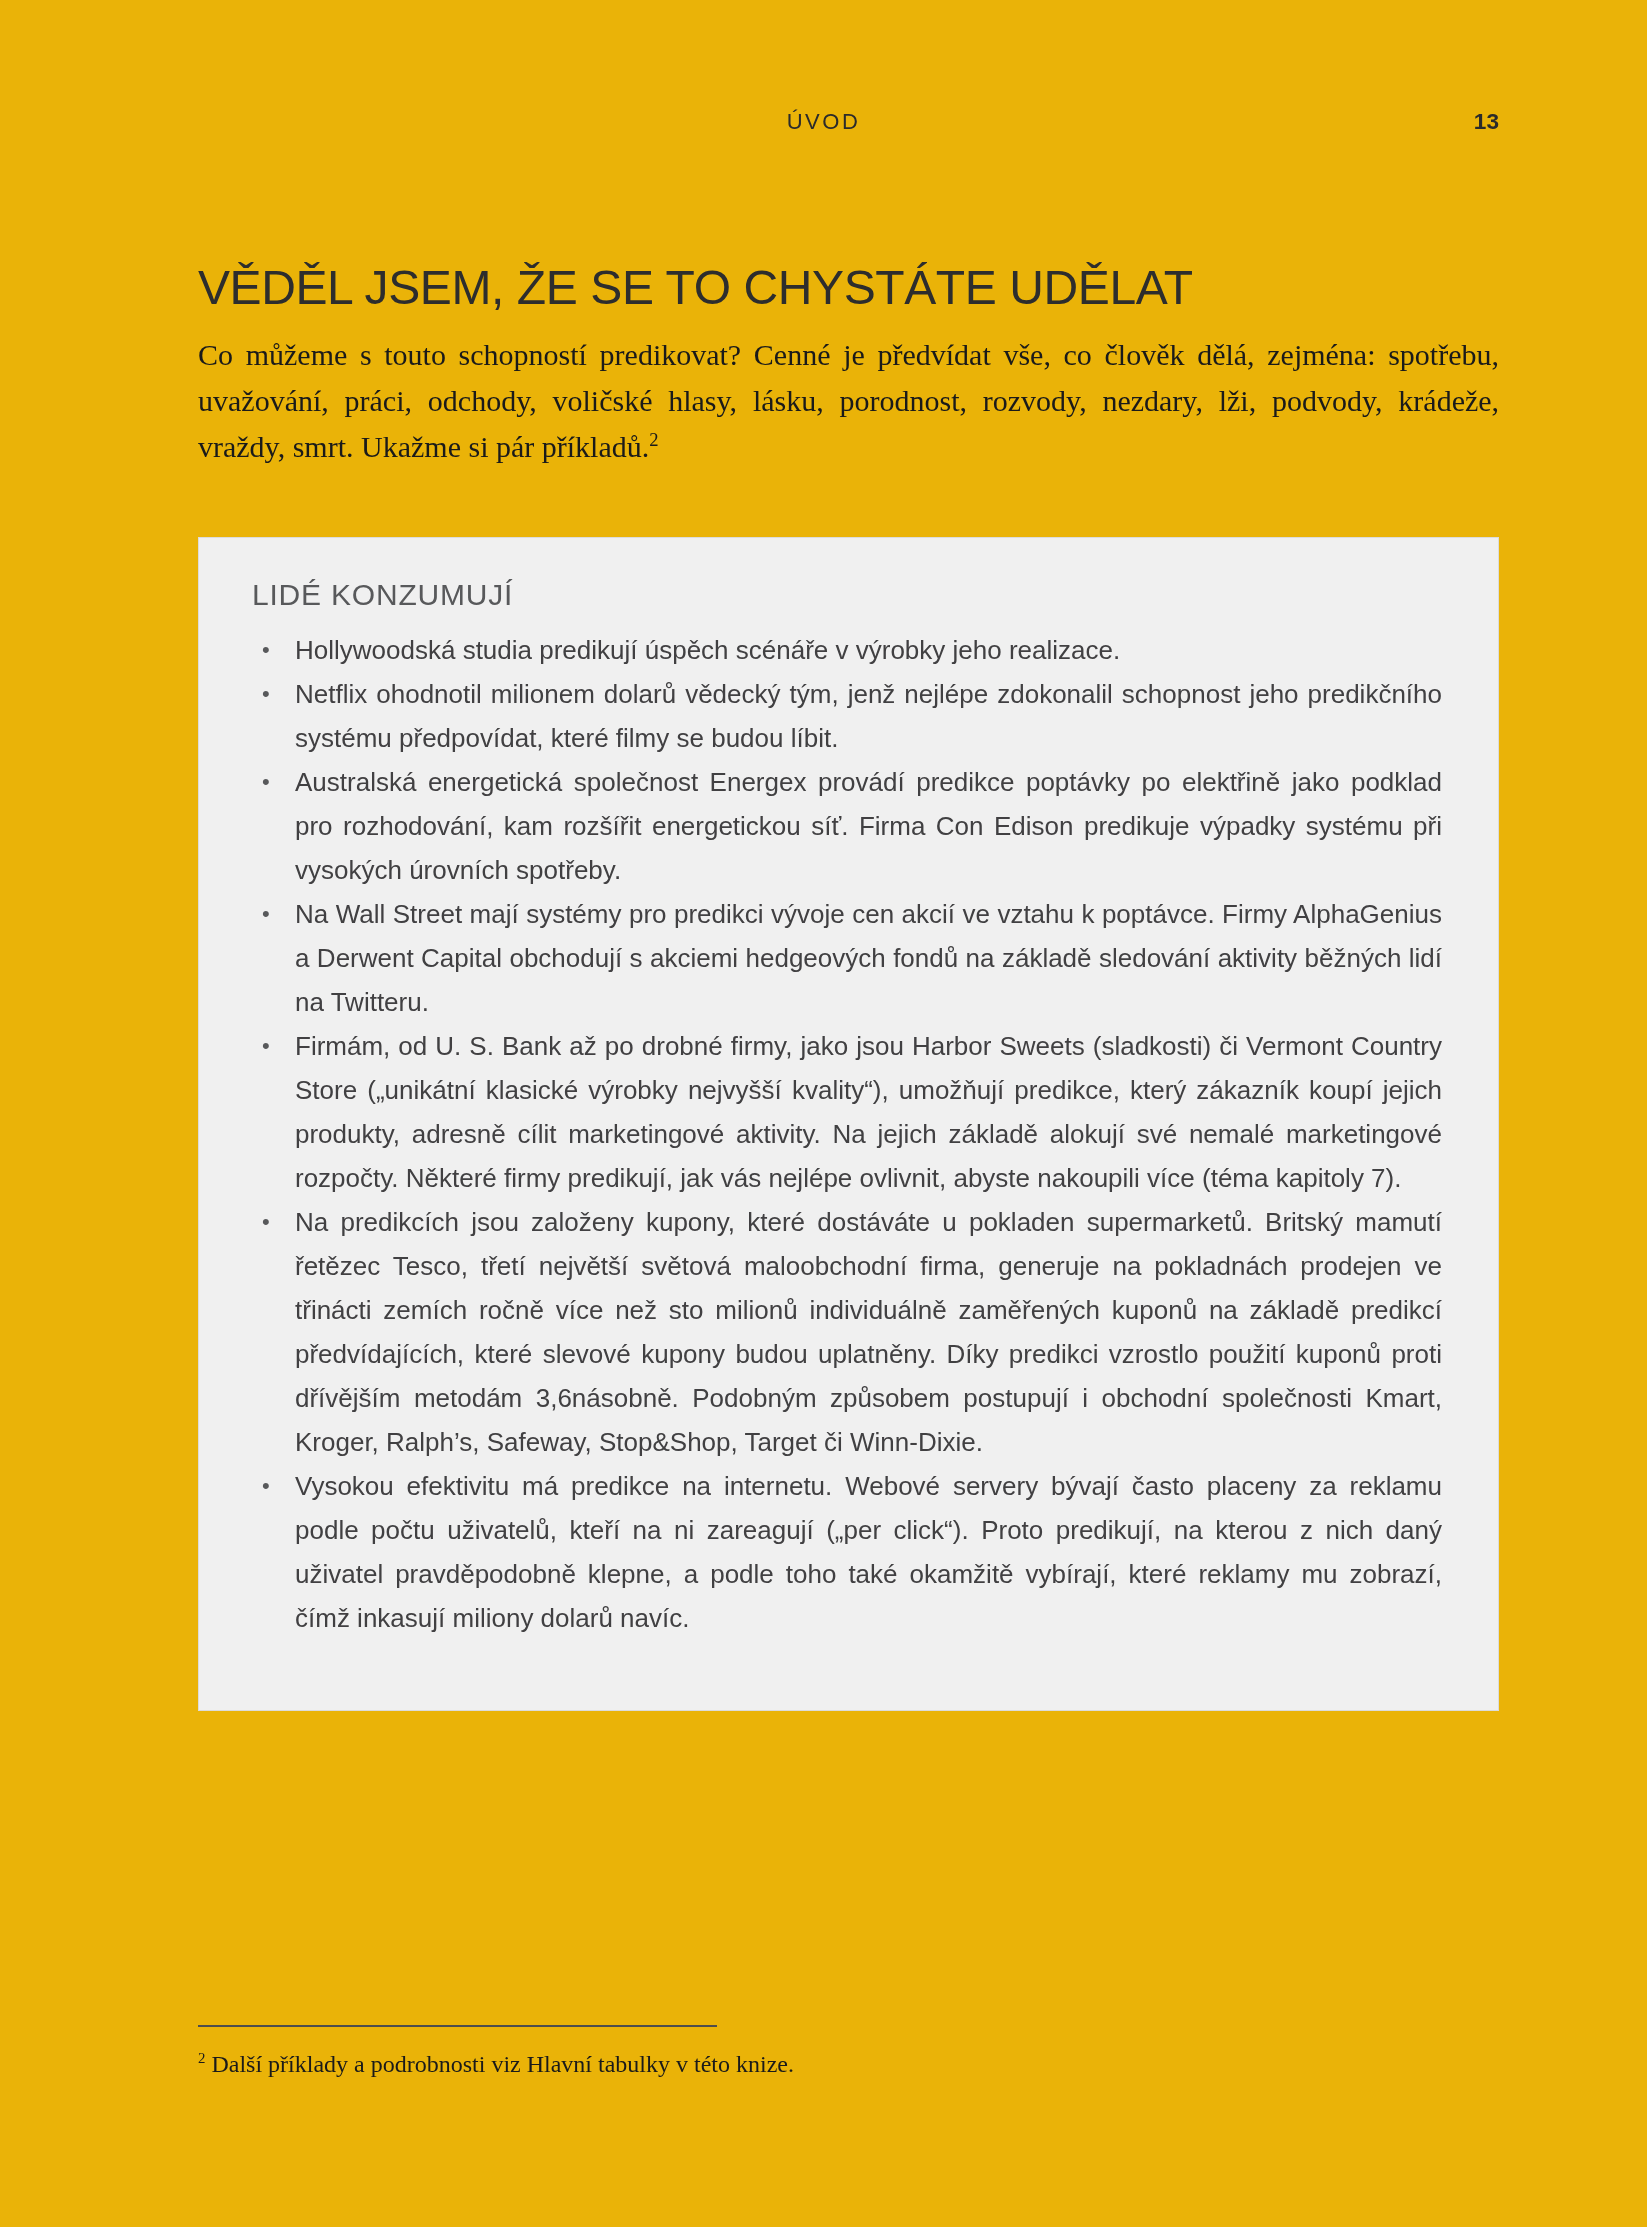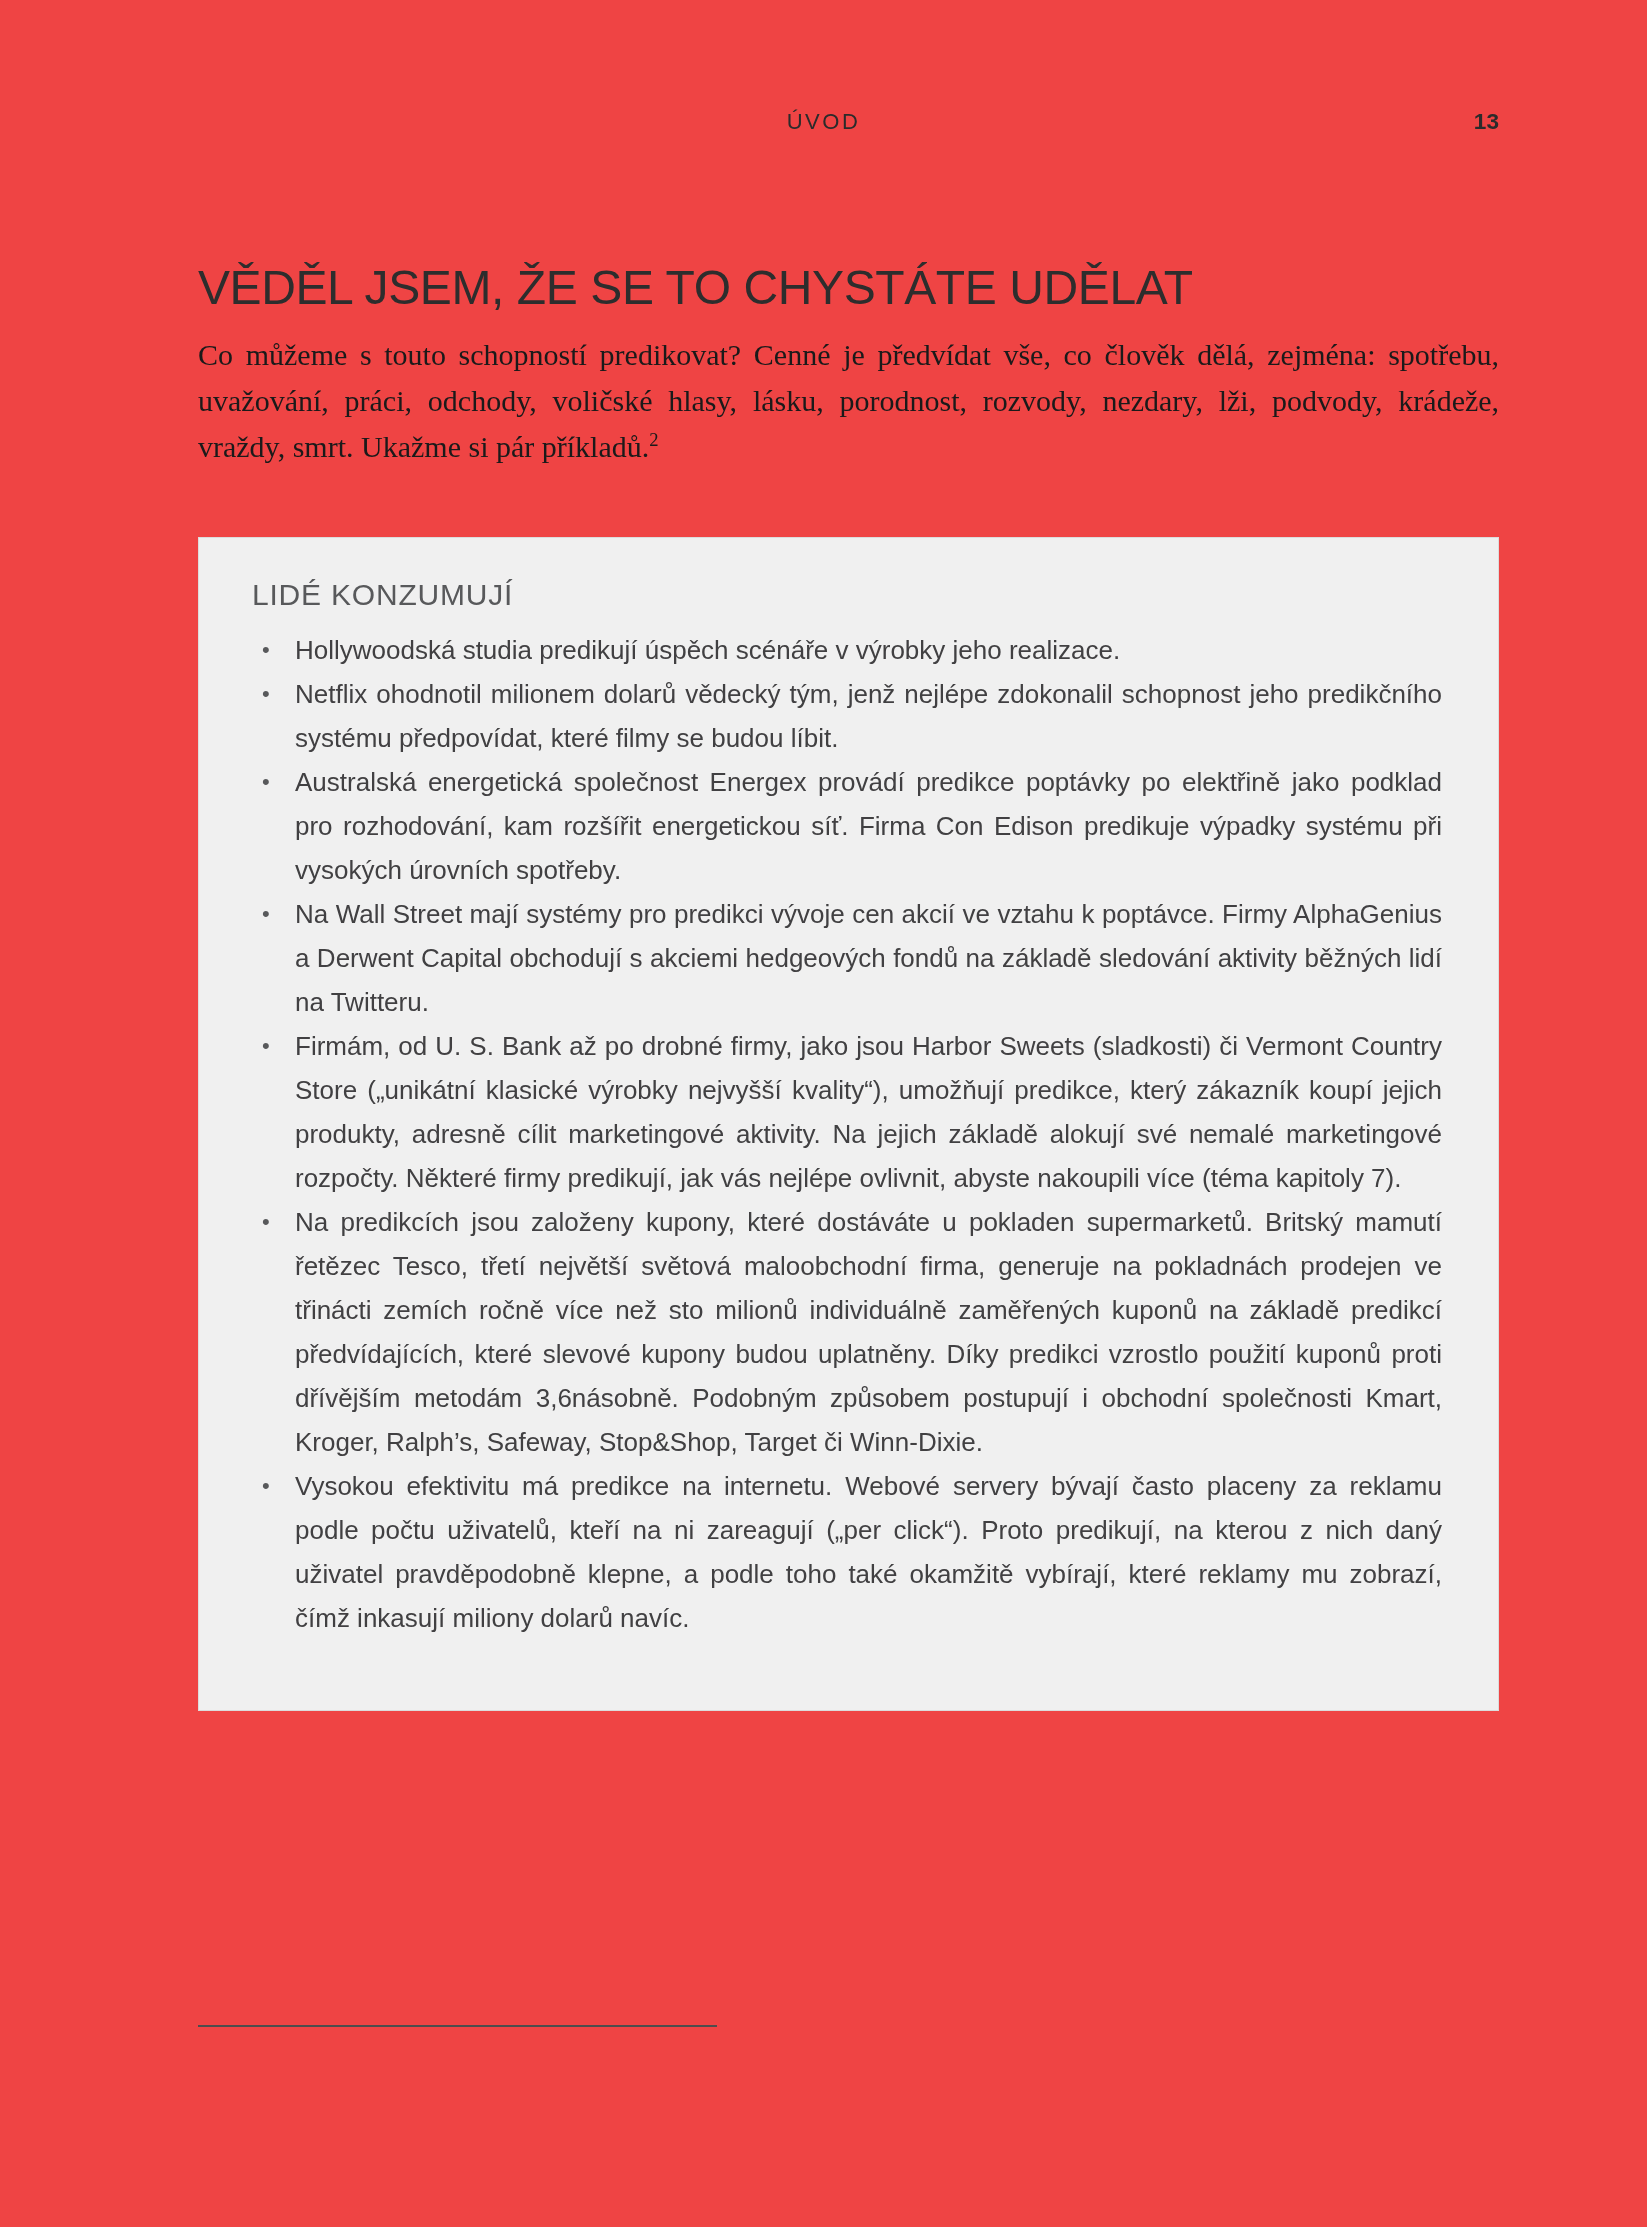--- a/index.html
+++ b/index.html
@@ -2,21 +2,21 @@
 <html lang="cs" style="font-size:13.4px"><head>
 <meta charset="utf-8">
 <title>Book page</title>
 <style>
   * { margin: 0; padding: 0; box-sizing: border-box; }
   html, body { background: #ffffff; }
   .page {
     position: relative;
     width: 1647px;
     height: 2227px;
-    background: #ef4444;
+    background: #eab308;
     font-family: "Liberation Serif", serif;
     color: #1a1a1a;
     overflow: hidden;
   }
   
   .running-head { position: absolute; top: 109px; left: 0; width: 1647px; height: 33px; }
   .running-title {
     position: absolute; left: 0; width: 1647px; text-align: center;
     font-family: "Liberation Sans", sans-serif;
     font-size: 22px; letter-spacing: 2.5px; color: #2b2b2b; font-weight: 400;
@@ -118,15 +118,16 @@
         </li>
         <li>
           <span class="bullet">•</span>
           <div class="li-text"><span>Vysokou efektivitu má predikce na internetu. Webové servery bývají často placeny za reklamu podle počtu uživatelů, kteří na ni zareagují („per click“). Proto predikují, na kterou z nich daný uživatel pravděpodobně klepne, a podle toho také okamžitě vybírají, které reklamy mu zobrazí, čímž inkasují miliony dolarů navíc.</span></div>
         </li>
       </ul>
   </section>
 
   <div class="footnote-rule"></div>
 
+  <p class="footnote"><sup>2</sup><span> Další příklady a podrobnosti viz </span><span class="it">Hlavní tabulky</span><span> v této knize.</span></p>
 
 </div>
 
 
 </body></html>

